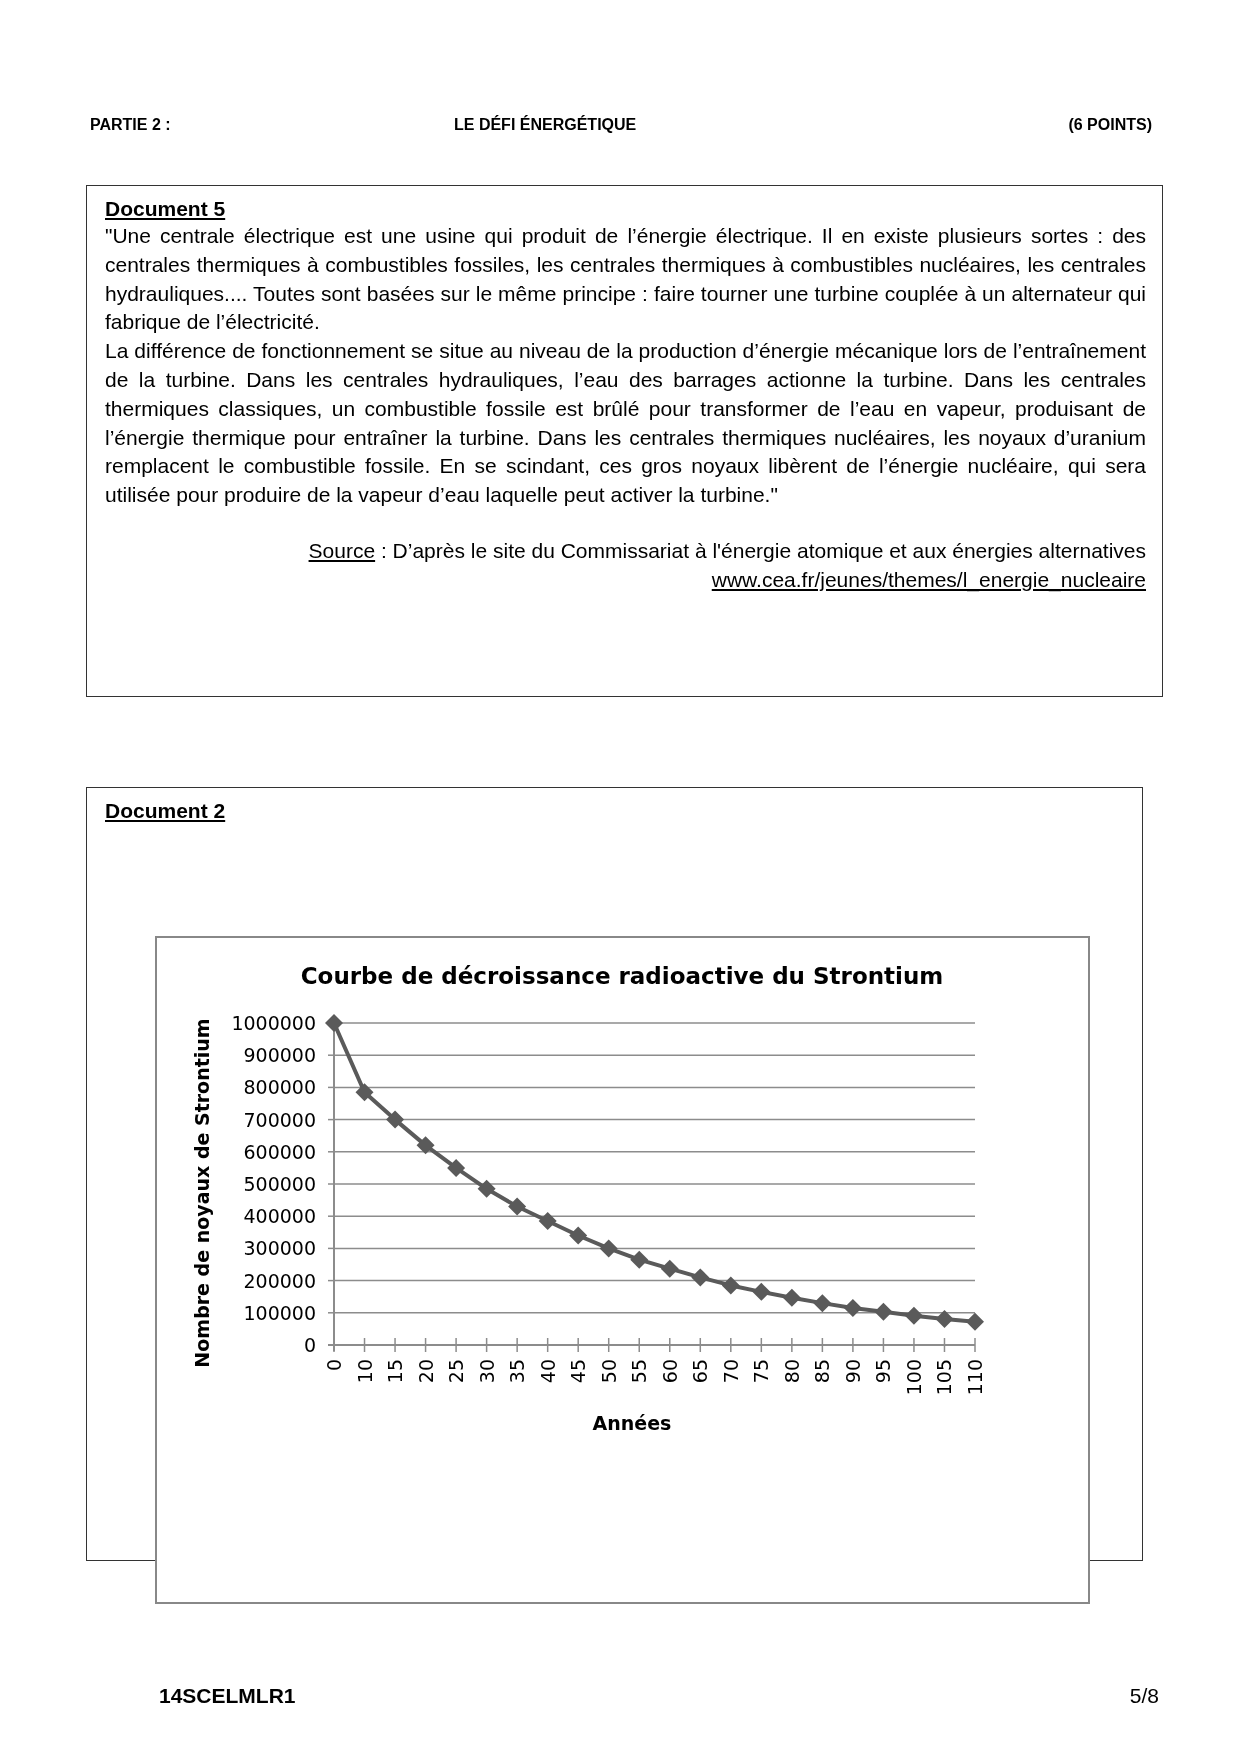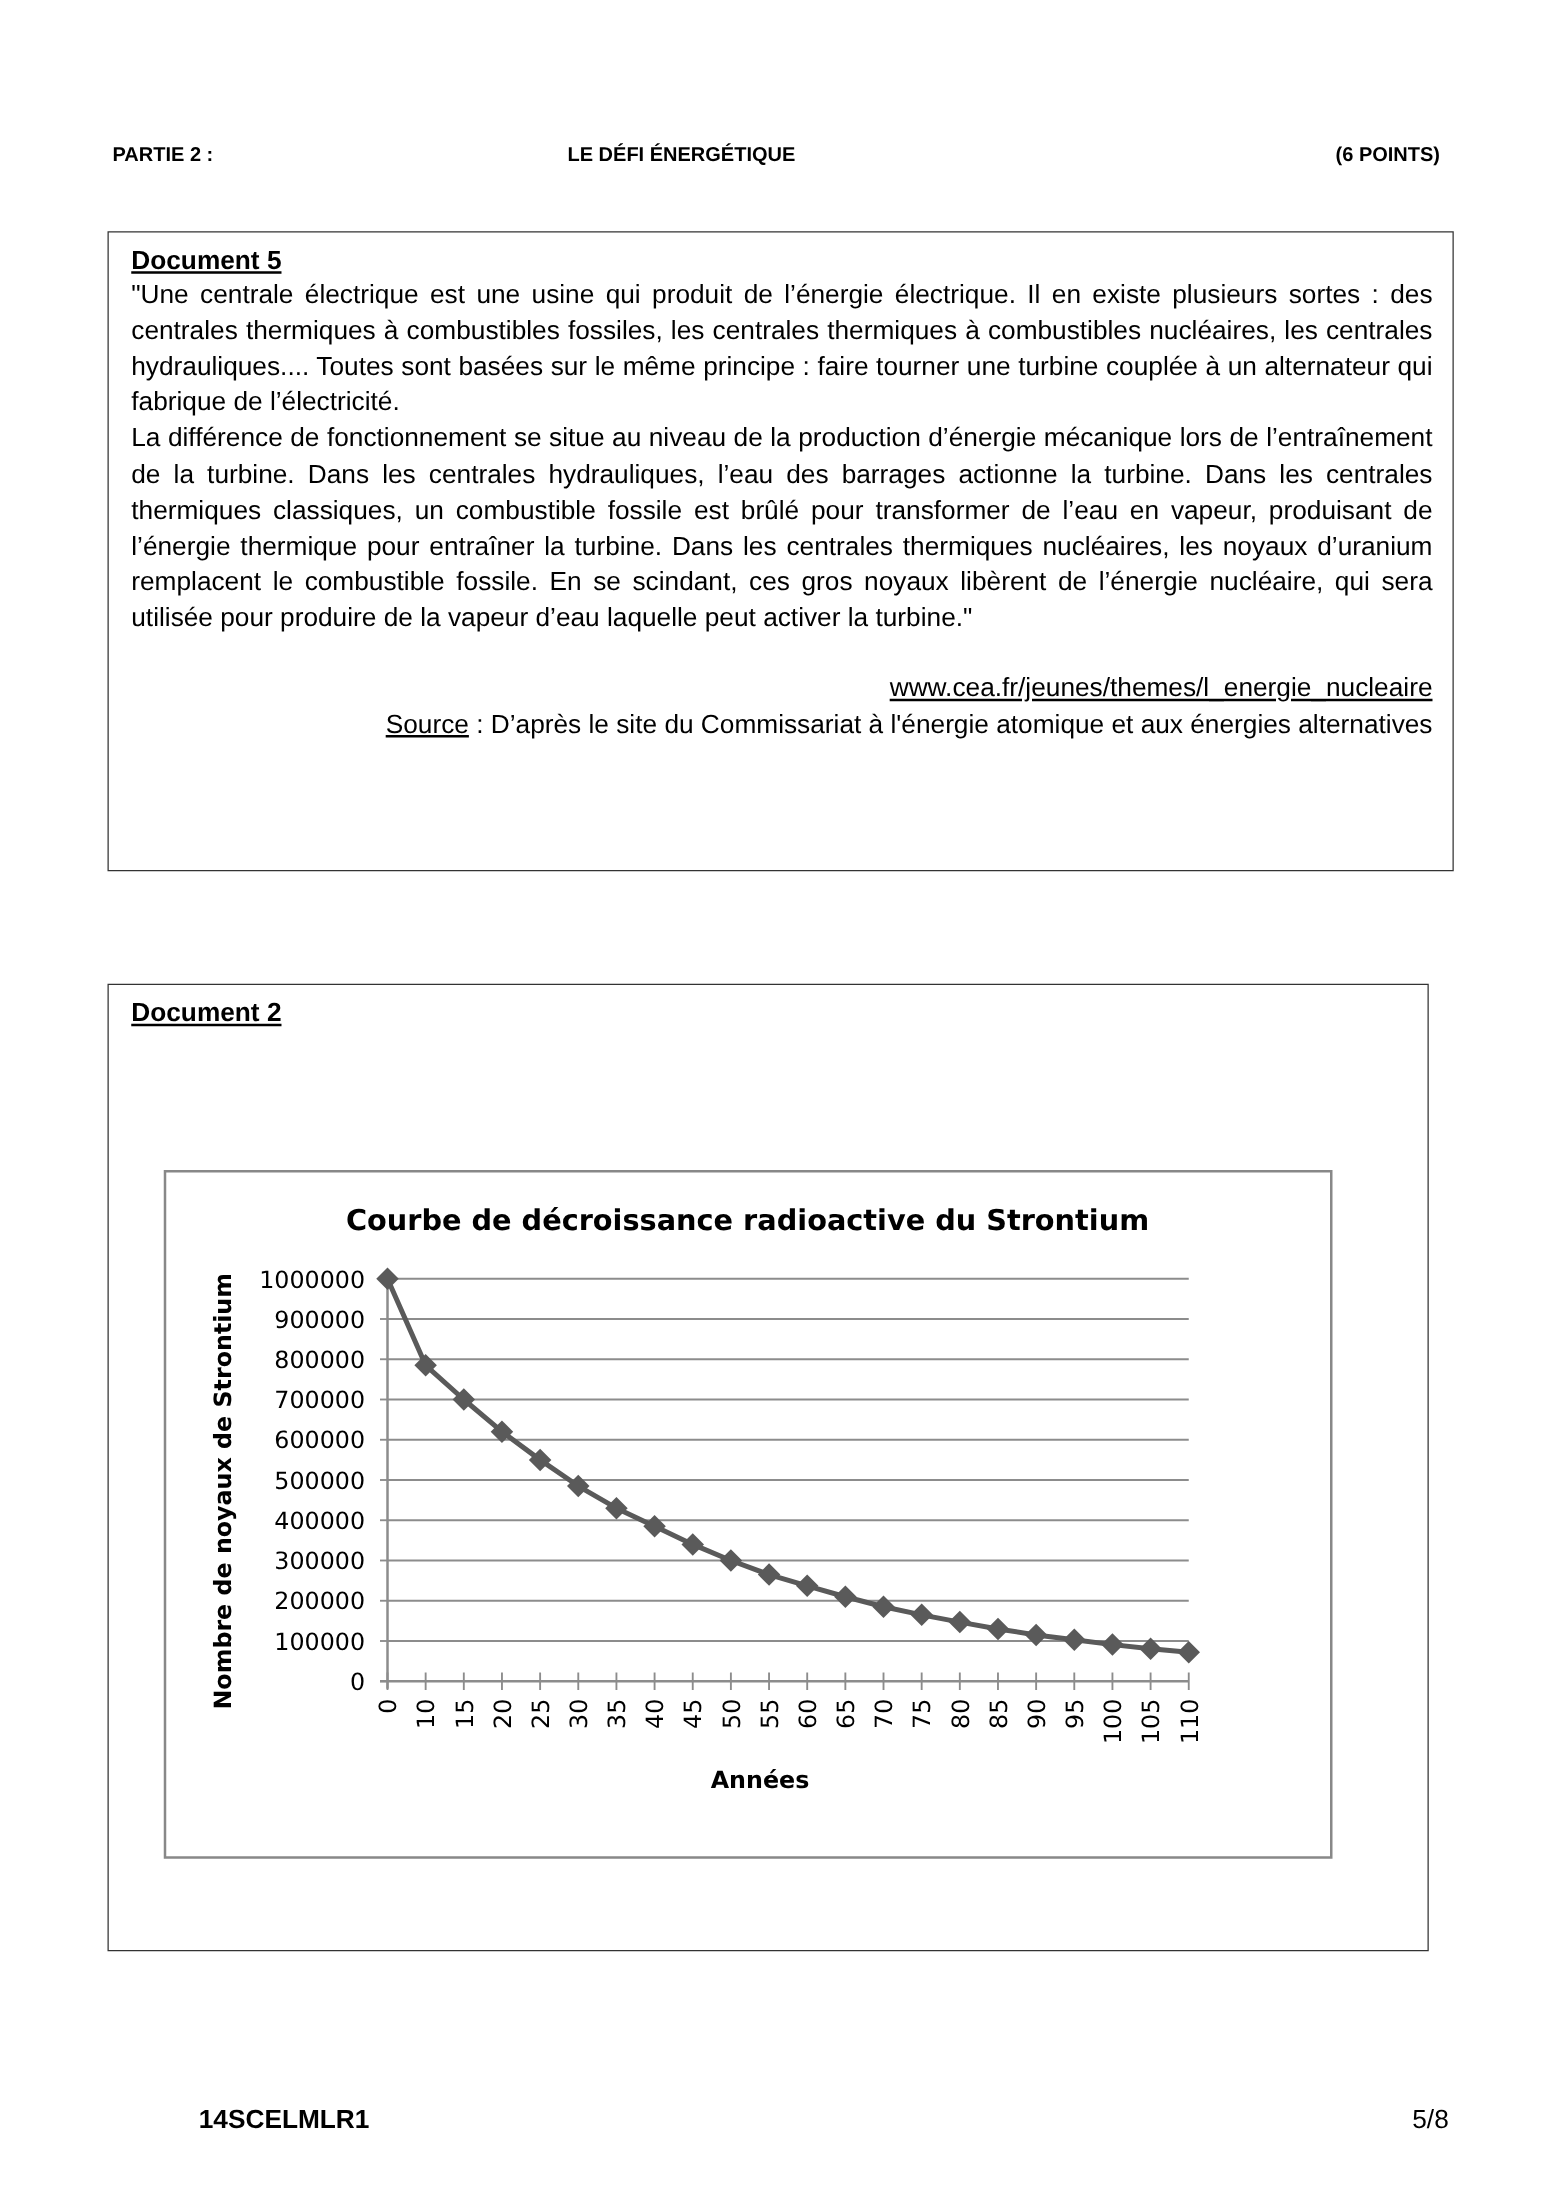--- a/index.html
+++ b/index.html
@@ -14,21 +14,21 @@
   .doc-box { position: absolute; border: 1.5px solid #333; box-sizing: border-box; }
   #doc1 { left: 86px; top: 185px; width: 1077px; height: 512px; padding: 10px 16px 0 18px; }
   #doc2 { left: 86px; top: 787px; width: 1057px; height: 774px; padding: 10px 20px 0 18px; }
 
   .doc-title { font-weight: bold; font-size: 21px; text-decoration: underline; line-height: 26px; display: inline-block; }
   .para { font-size: 21px; line-height: 28.8px; text-align: justify; margin: 0; }
   .para.last-left { text-align-last: left; }
   .source { font-size: 21px; line-height: 28.8px; text-align: right; margin-top: 27px; }
   .u { text-decoration: underline; }
 
-  .chart-frame { position: absolute; left: 44px; top: 148px; width: 935px; height: 551px;
+  .chart-frame { position: absolute; left: 68px; top: 148px; width: 935px; height: 668px;
                  border: 2px solid #888; box-sizing: border-box; background: #fff; }
   .chart-svg { position: absolute; left: 0; top: 0; }
 
   .footer { position: absolute; top: 1684px; left: 159px; width: 1000px; font-size: 21px; }
   .footer .code { font-weight: bold; position: absolute; left: 0; }
   .footer .page { position: absolute; right: 0; }
 </style>
 </head>
 <body>
 
@@ -36,22 +36,22 @@
   <span class="left">PARTIE 2 :</span>
   <span class="center">LE DÉFI ÉNERGÉTIQUE</span>
   <span class="right">(6 POINTS)</span>
 </div>
 
 <div class="doc-box" id="doc1">
   <div class="doc-title">Document 5</div>
   <p class="para last-left">"Une centrale électrique est une usine qui produit de l’énergie électrique. Il en existe plusieurs sortes : des centrales thermiques à combustibles fossiles, les centrales thermiques à combustibles nucléaires, les centrales hydrauliques.... Toutes sont basées sur le même principe : faire tourner une turbine couplée à un alternateur qui fabrique de l’électricité.</p>
   <p class="para last-left">La différence de fonctionnement se situe au niveau de la production d’énergie mécanique lors de l’entraînement de la turbine. Dans les centrales hydrauliques, l’eau des barrages actionne la turbine. Dans les centrales thermiques classiques, un combustible fossile est brûlé pour transformer de l’eau en vapeur, produisant de l’énergie thermique pour entraîner la turbine. Dans les centrales thermiques nucléaires, les noyaux d’uranium remplacent le combustible fossile. En se scindant, ces gros noyaux libèrent de l’énergie nucléaire, qui sera utilisée pour produire de la vapeur d’eau laquelle peut activer la turbine."</p>
   <div class="source">
+    <div><span class="u">Source</span><span> : D’après le site du Commissariat à l'énergie atomique et aux énergies alternatives</span></div>
     <div><span class="u">www.cea.fr/jeunes/themes/l_energie_nucleaire</span></div>
-    <div><span class="u">Source</span><span> : D’après le site du Commissariat à l'énergie atomique et aux énergies alternatives</span></div>
   </div>
 </div>
 
 <div class="doc-box" id="doc2">
   <div class="doc-title">Document 2</div>
 
   <div class="chart-frame">
     <svg class="chart-svg" id="chart-svg" width="931" height="580">
         <text x="465" y="46" text-anchor="middle" font-size="23" font-weight="bold" font-family="&quot;DejaVu Sans&quot;, sans-serif">Courbe de décroissance radioactive du Strontium</text>
         <line x1="171" x2="177" y1="407" y2="407" stroke="#8c8c8c" stroke-width="1.5"></line>

